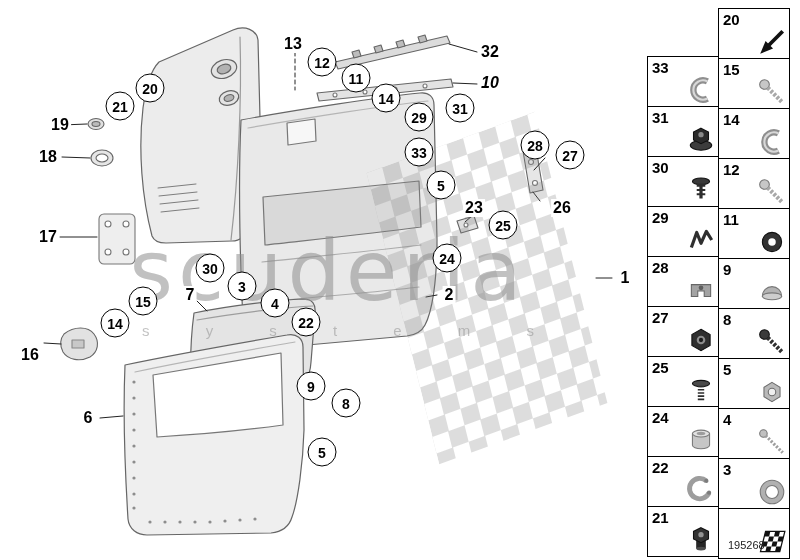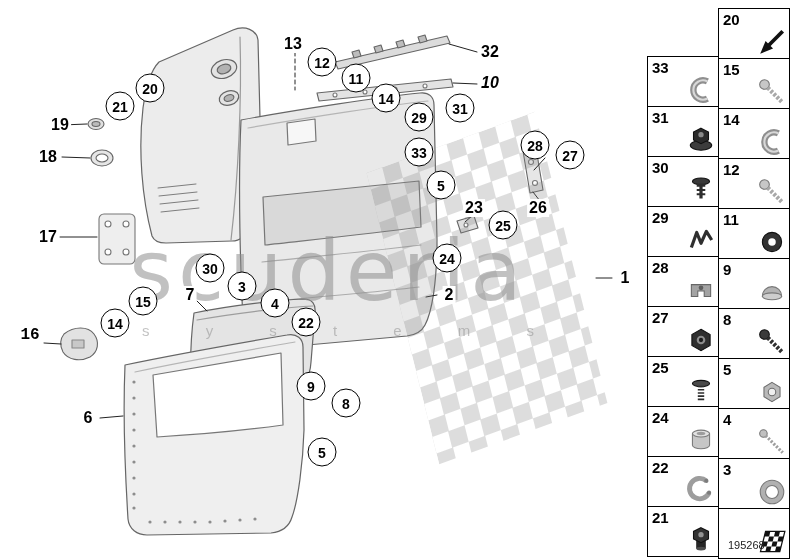--- a/index.html
+++ b/index.html
@@ -410,23 +410,23 @@
     <div class="callout" style="left: 275px; top: 303px;">4</div>
     <div class="callout" style="left: 306px; top: 322px;">22</div>
     <div class="callout" style="left: 143px; top: 301px;">15</div>
     <div class="callout" style="left: 115px; top: 323px;">14</div>
     <div class="callout" style="left: 311px; top: 386px;">9</div>
     <div class="callout" style="left: 346px; top: 403px;">8</div>
     <div class="callout" style="left: 322px; top: 452px;">5</div>
     <div class="plainlab" style="left: 60px; top: 125px;">19</div>
     <div class="plainlab" style="left: 48px; top: 157px;">18</div>
     <div class="plainlab" style="left: 48px; top: 237px;">17</div>
-    <div class="plainlab" style="left: 30px; top: 335px; font-family: Liberation Mono, monospace;">16</div>
+    <div class="plainlab" style="left: 30px; top: 355px;">16</div>
     <div class="plainlab" style="left: 88px; top: 418px;">6</div>
     <div class="plainlab" style="left: 293px; top: 44px; text-align: right;">13</div>
     <div class="plainlab" style="left: 490px; top: 52px;">32</div>
     <div class="plainlab" style="left: 490px; top: 83px; font-style: italic;">10</div>
     <div class="plainlab" style="left: 474px; top: 208px; text-align: center;">23</div>
-    <div class="plainlab" style="left: 538px; top: 208px;">26</div>
+    <div class="plainlab" style="left: 562px; top: 208px;">26</div>
     <div class="plainlab" style="left: 449px; top: 295px;">2</div>
     <div class="plainlab" style="left: 190px; top: 295px;">7</div>
     <div class="plainlab" style="left: 625px; top: 278px;">1</div>
   </div>
 
 </body></html>

